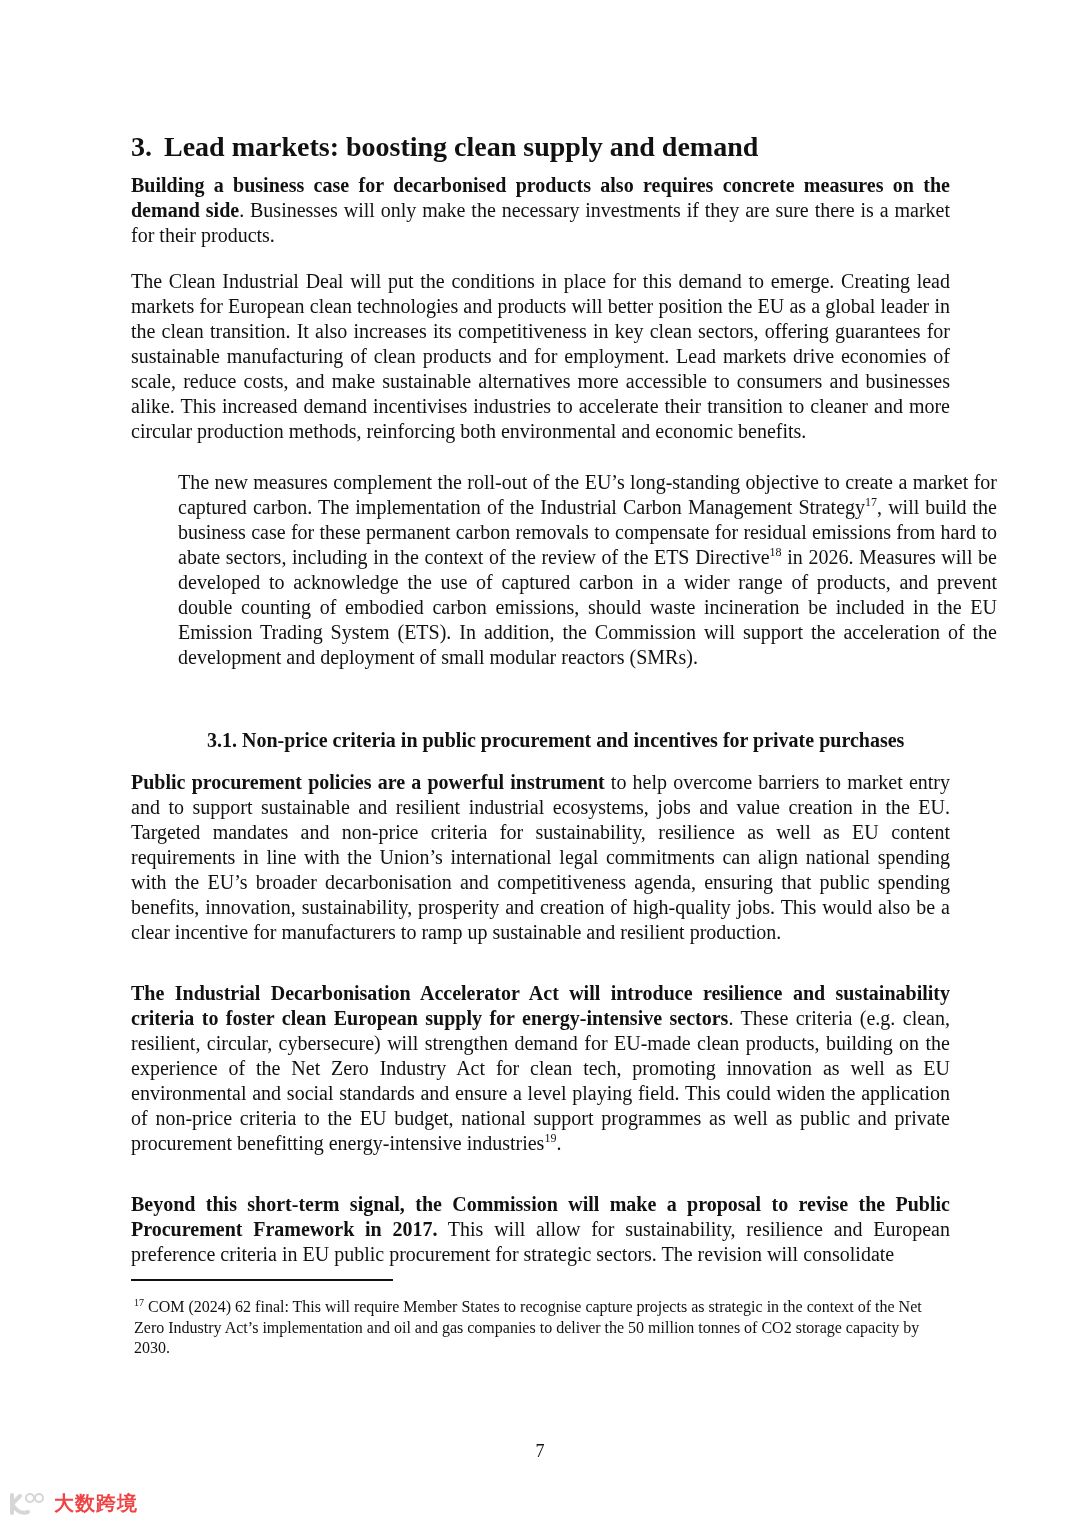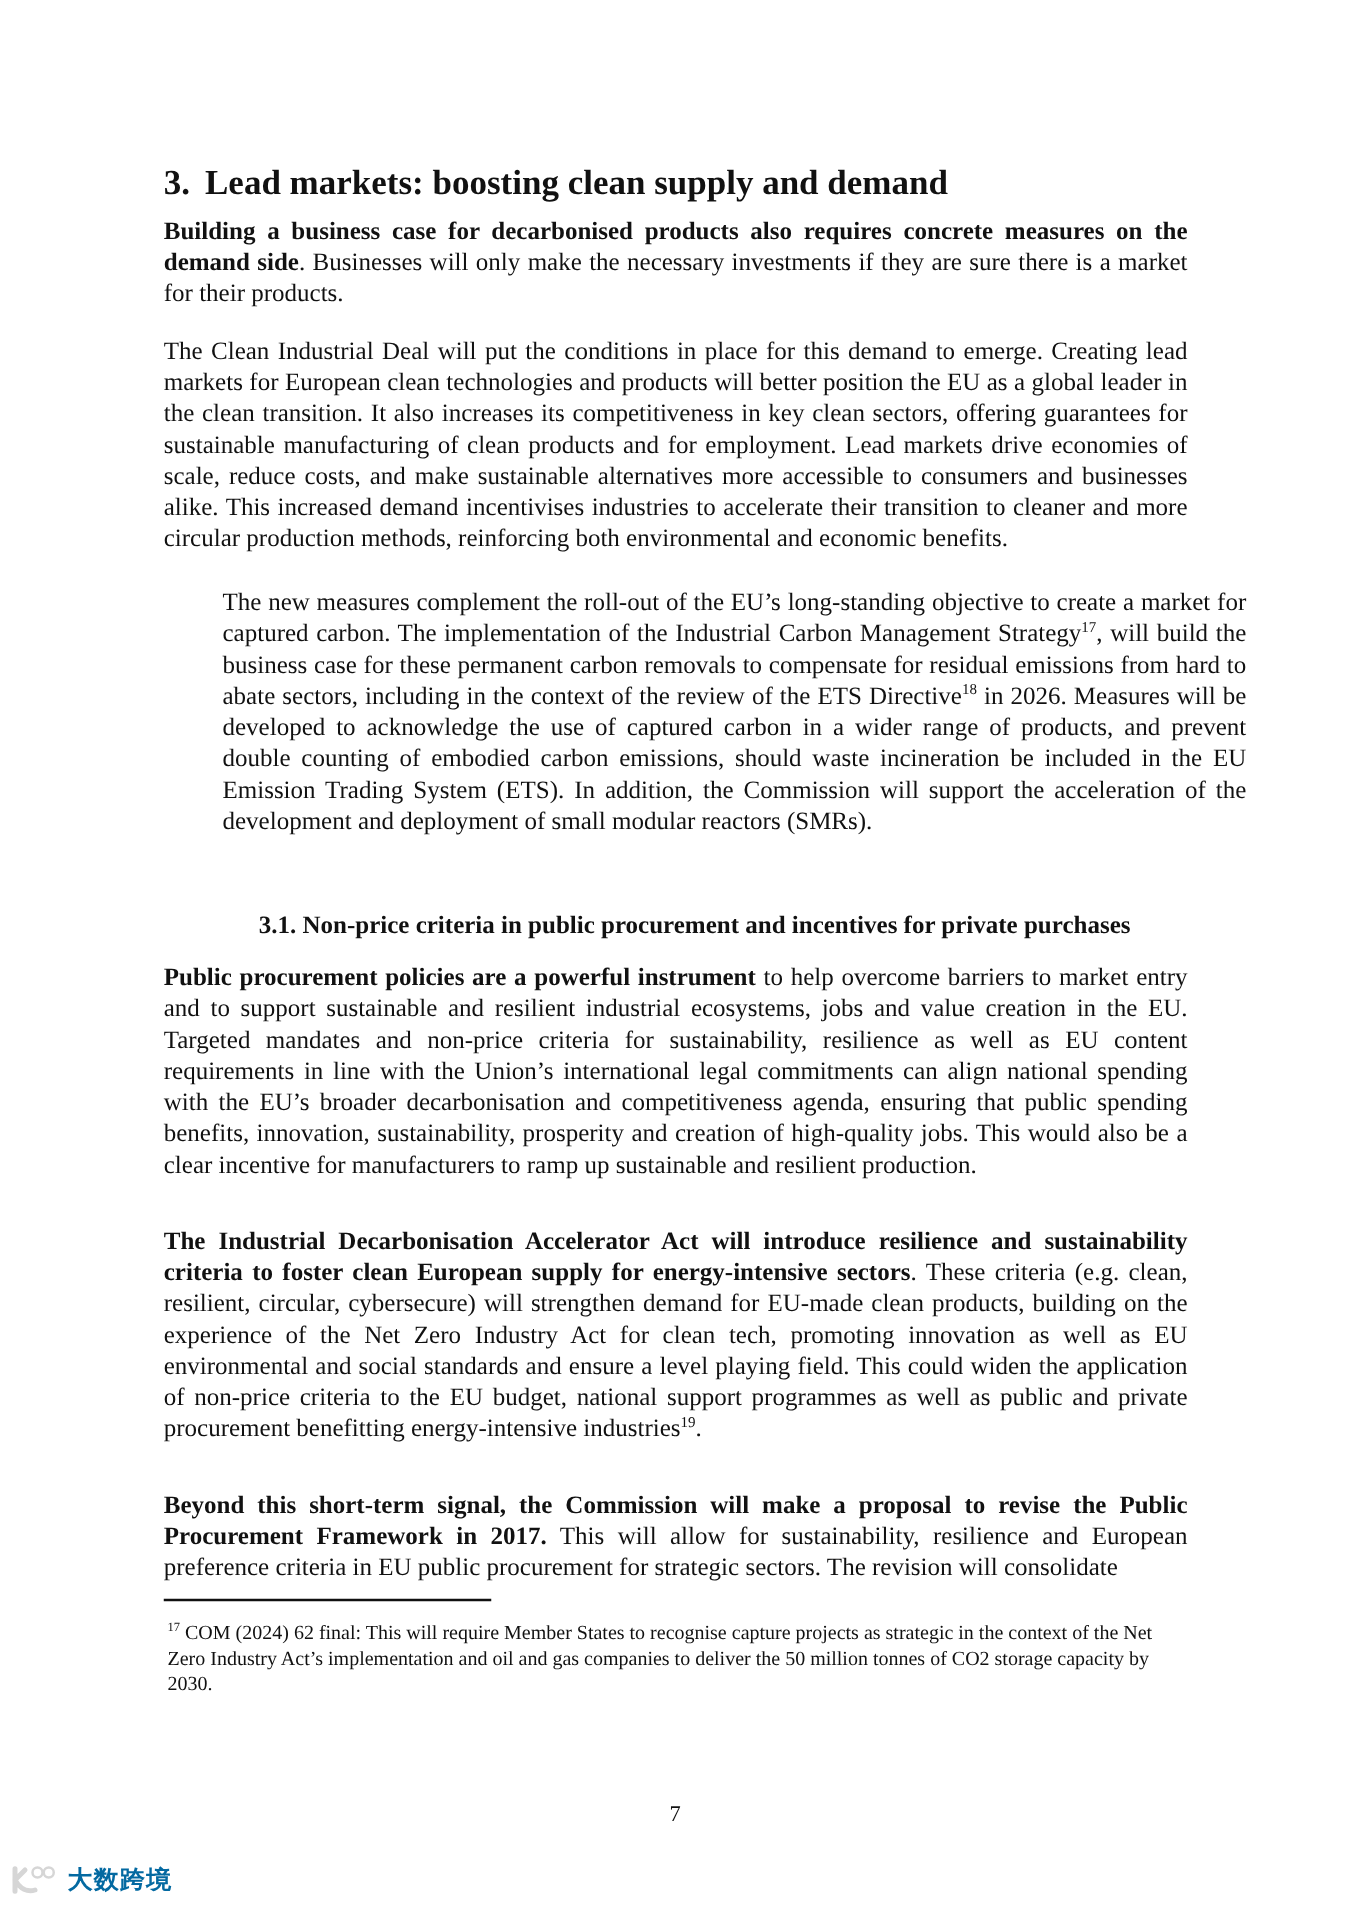--- a/index.html
+++ b/index.html
@@ -86,21 +86,21 @@
       text-align: center;
       font-size: 18px;
     }
     .watermark {
       position: absolute;
       left: 8px;
       top: 1490px;
       display: flex;
       align-items: center;
       gap: 6px;
-      color: #0369a1;
+      color: #ef4444;
       font-family: "DejaVu Sans", sans-serif;
       font-size: 20px;
       font-weight: bold;
       letter-spacing: 1px;
     }
     .watermark .logo {
       width: 40px;
       height: 26px;
     }
   </style>

